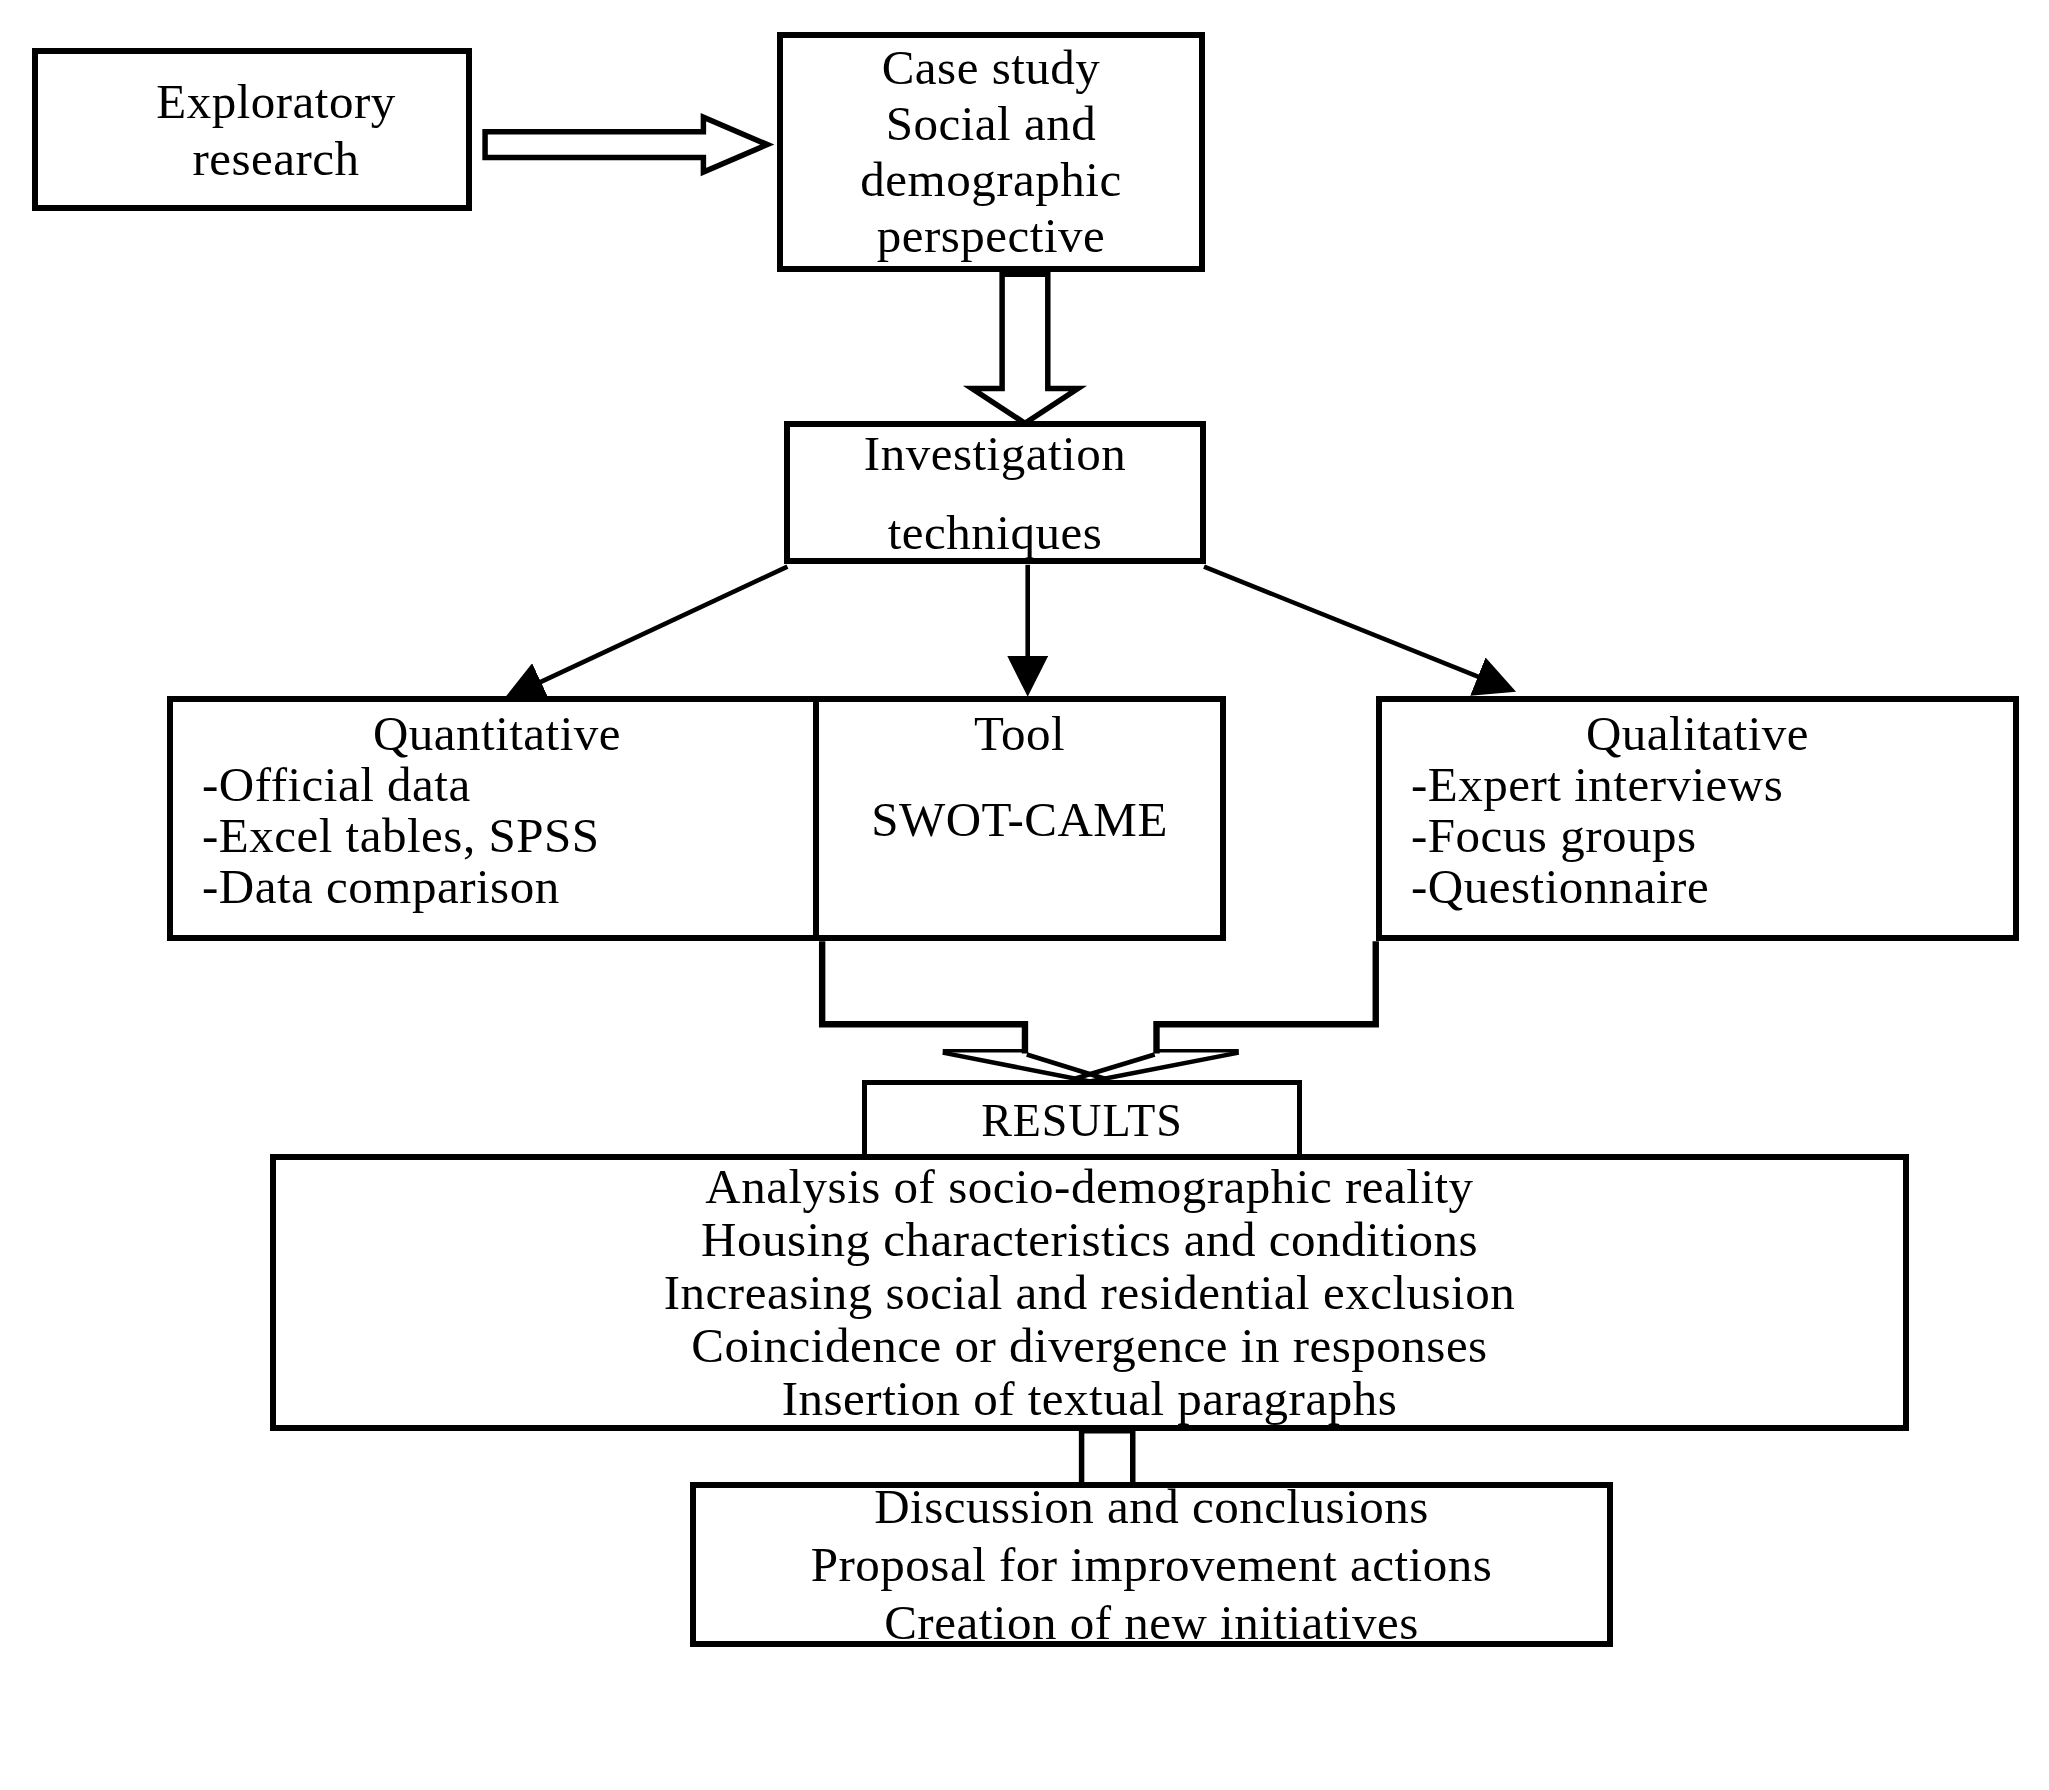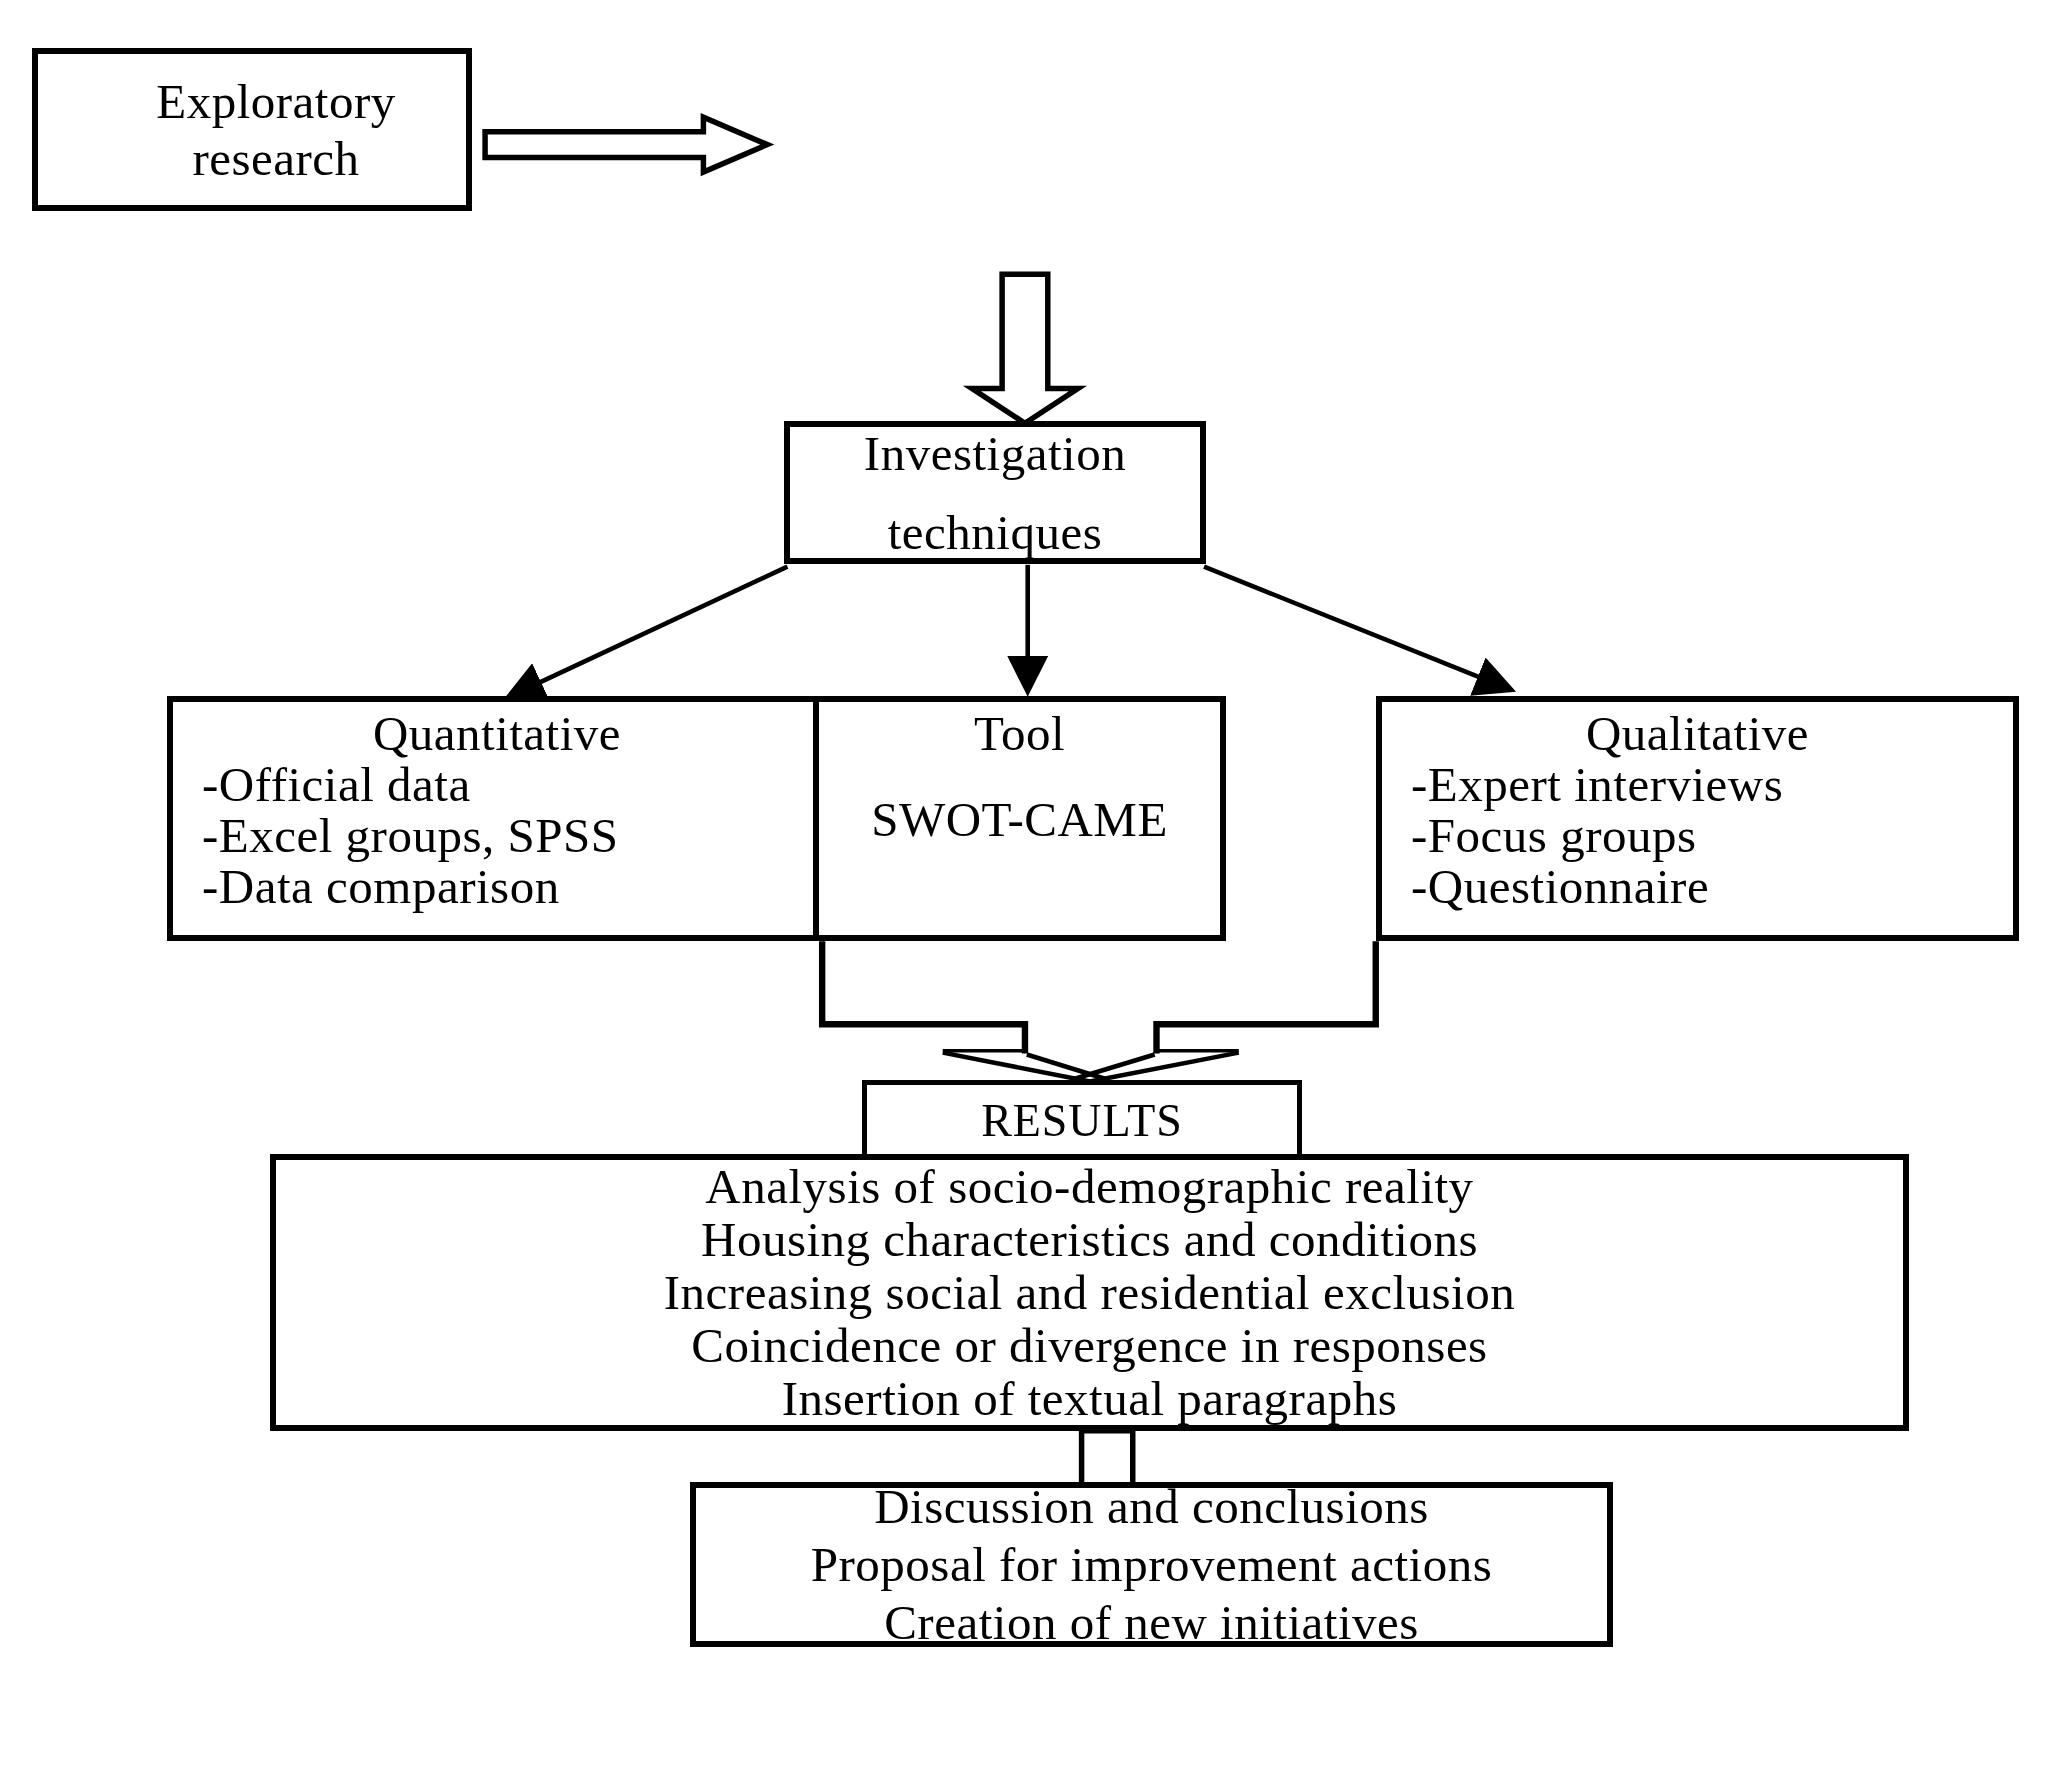--- a/index.html
+++ b/index.html
@@ -83,30 +83,36 @@
     <path class="diagram-line" stroke-width="5" d="M1356,1152 L1186,1185 M1264,1154 L1172,1182"></path>
 
     <path class="block-arrow" d="M1184,1566 V1680 H1150 L1212,1727 L1274,1680 H1240 V1566 Z"></path>
   </svg>
 
   <div class="fbox box-exploratory center-v">
     <div>Exploratory</div>
     <div>research</div>
   </div>
 
+  <div class="fbox box-case center-v">
+    <div>Case study</div>
+    <div>Social and</div>
+    <div>demographic</div>
+    <div>perspective</div>
+  </div>
 
   <div class="fbox box-invest center-v">
     <div>Investigation</div>
     <div>techniques</div>
   </div>
 
   <div class="fbox box-quant">
     <div>Quantitative</div>
     <div class="list-item">-Official data</div>
-    <div class="list-item">-Excel groups, SPSS</div>
+    <div class="list-item">-Excel tables, SPSS</div>
     <div class="list-item">-Data comparison</div>
   </div>
 
   <div class="fbox box-tool">
     <div>Tool</div>
     <div class="tool-sub">SWOT-CAME</div>
   </div>
 
   <div class="fbox box-qual">
     <div>Qualitative</div>

